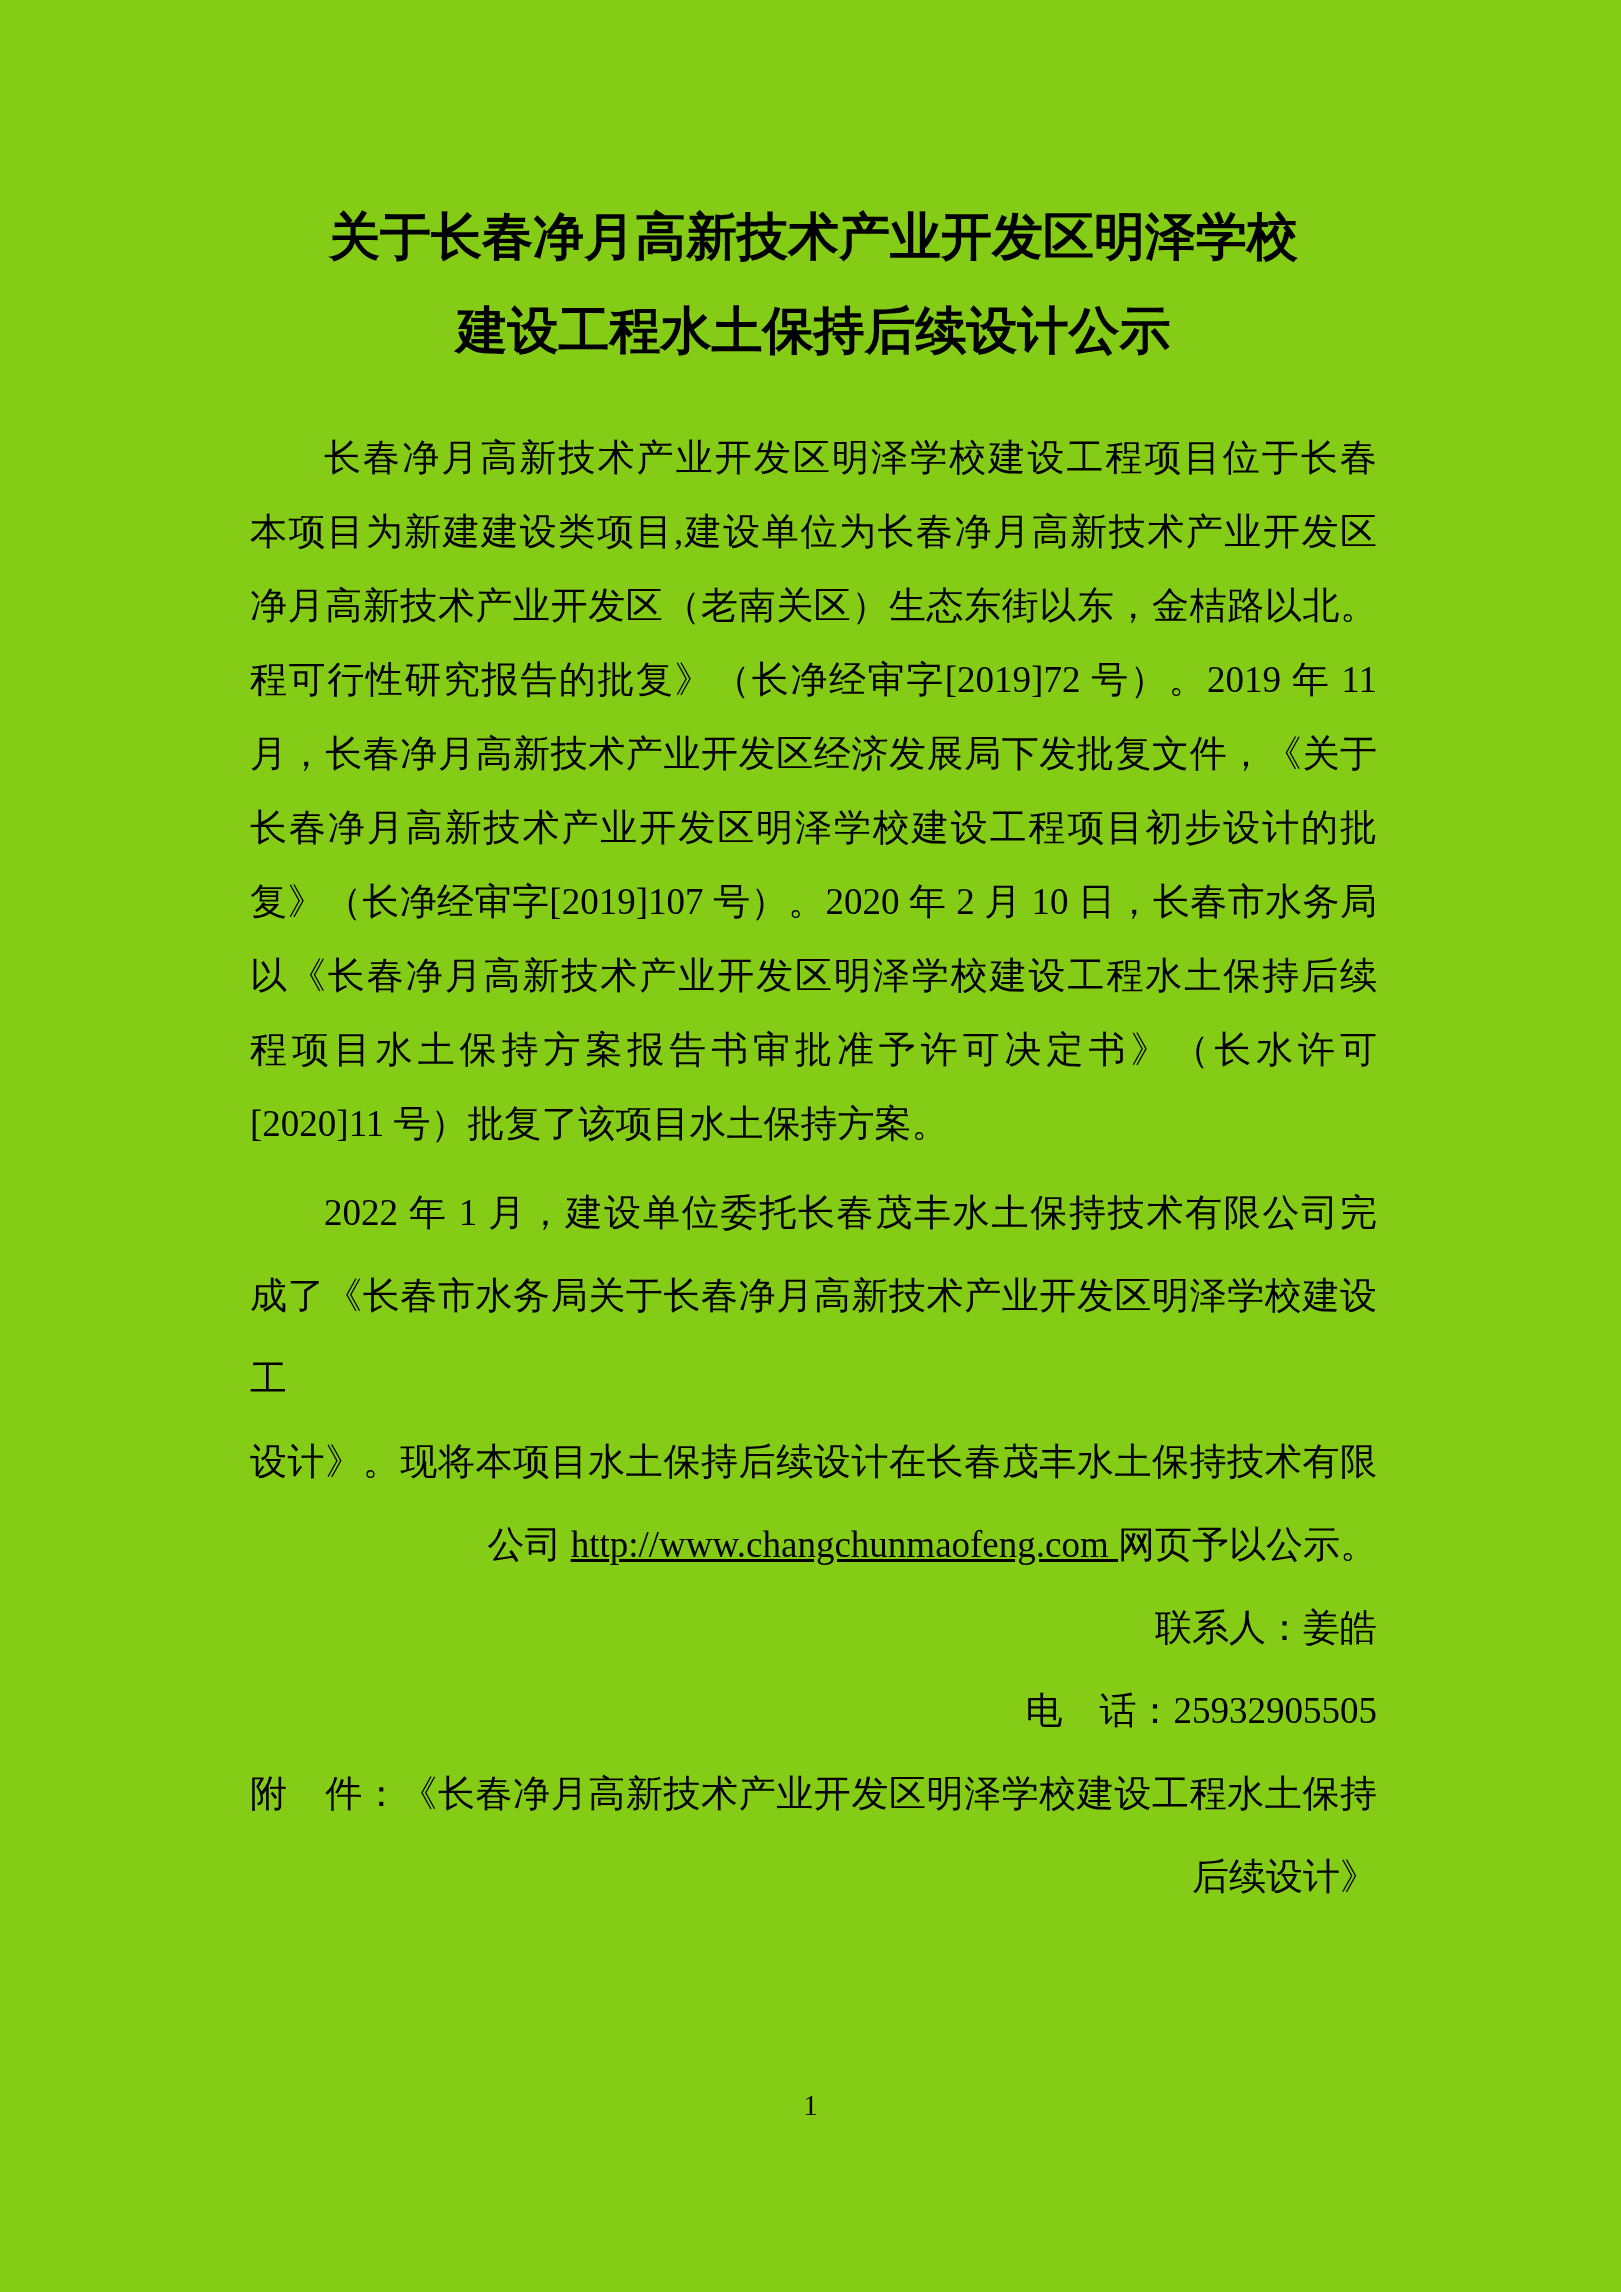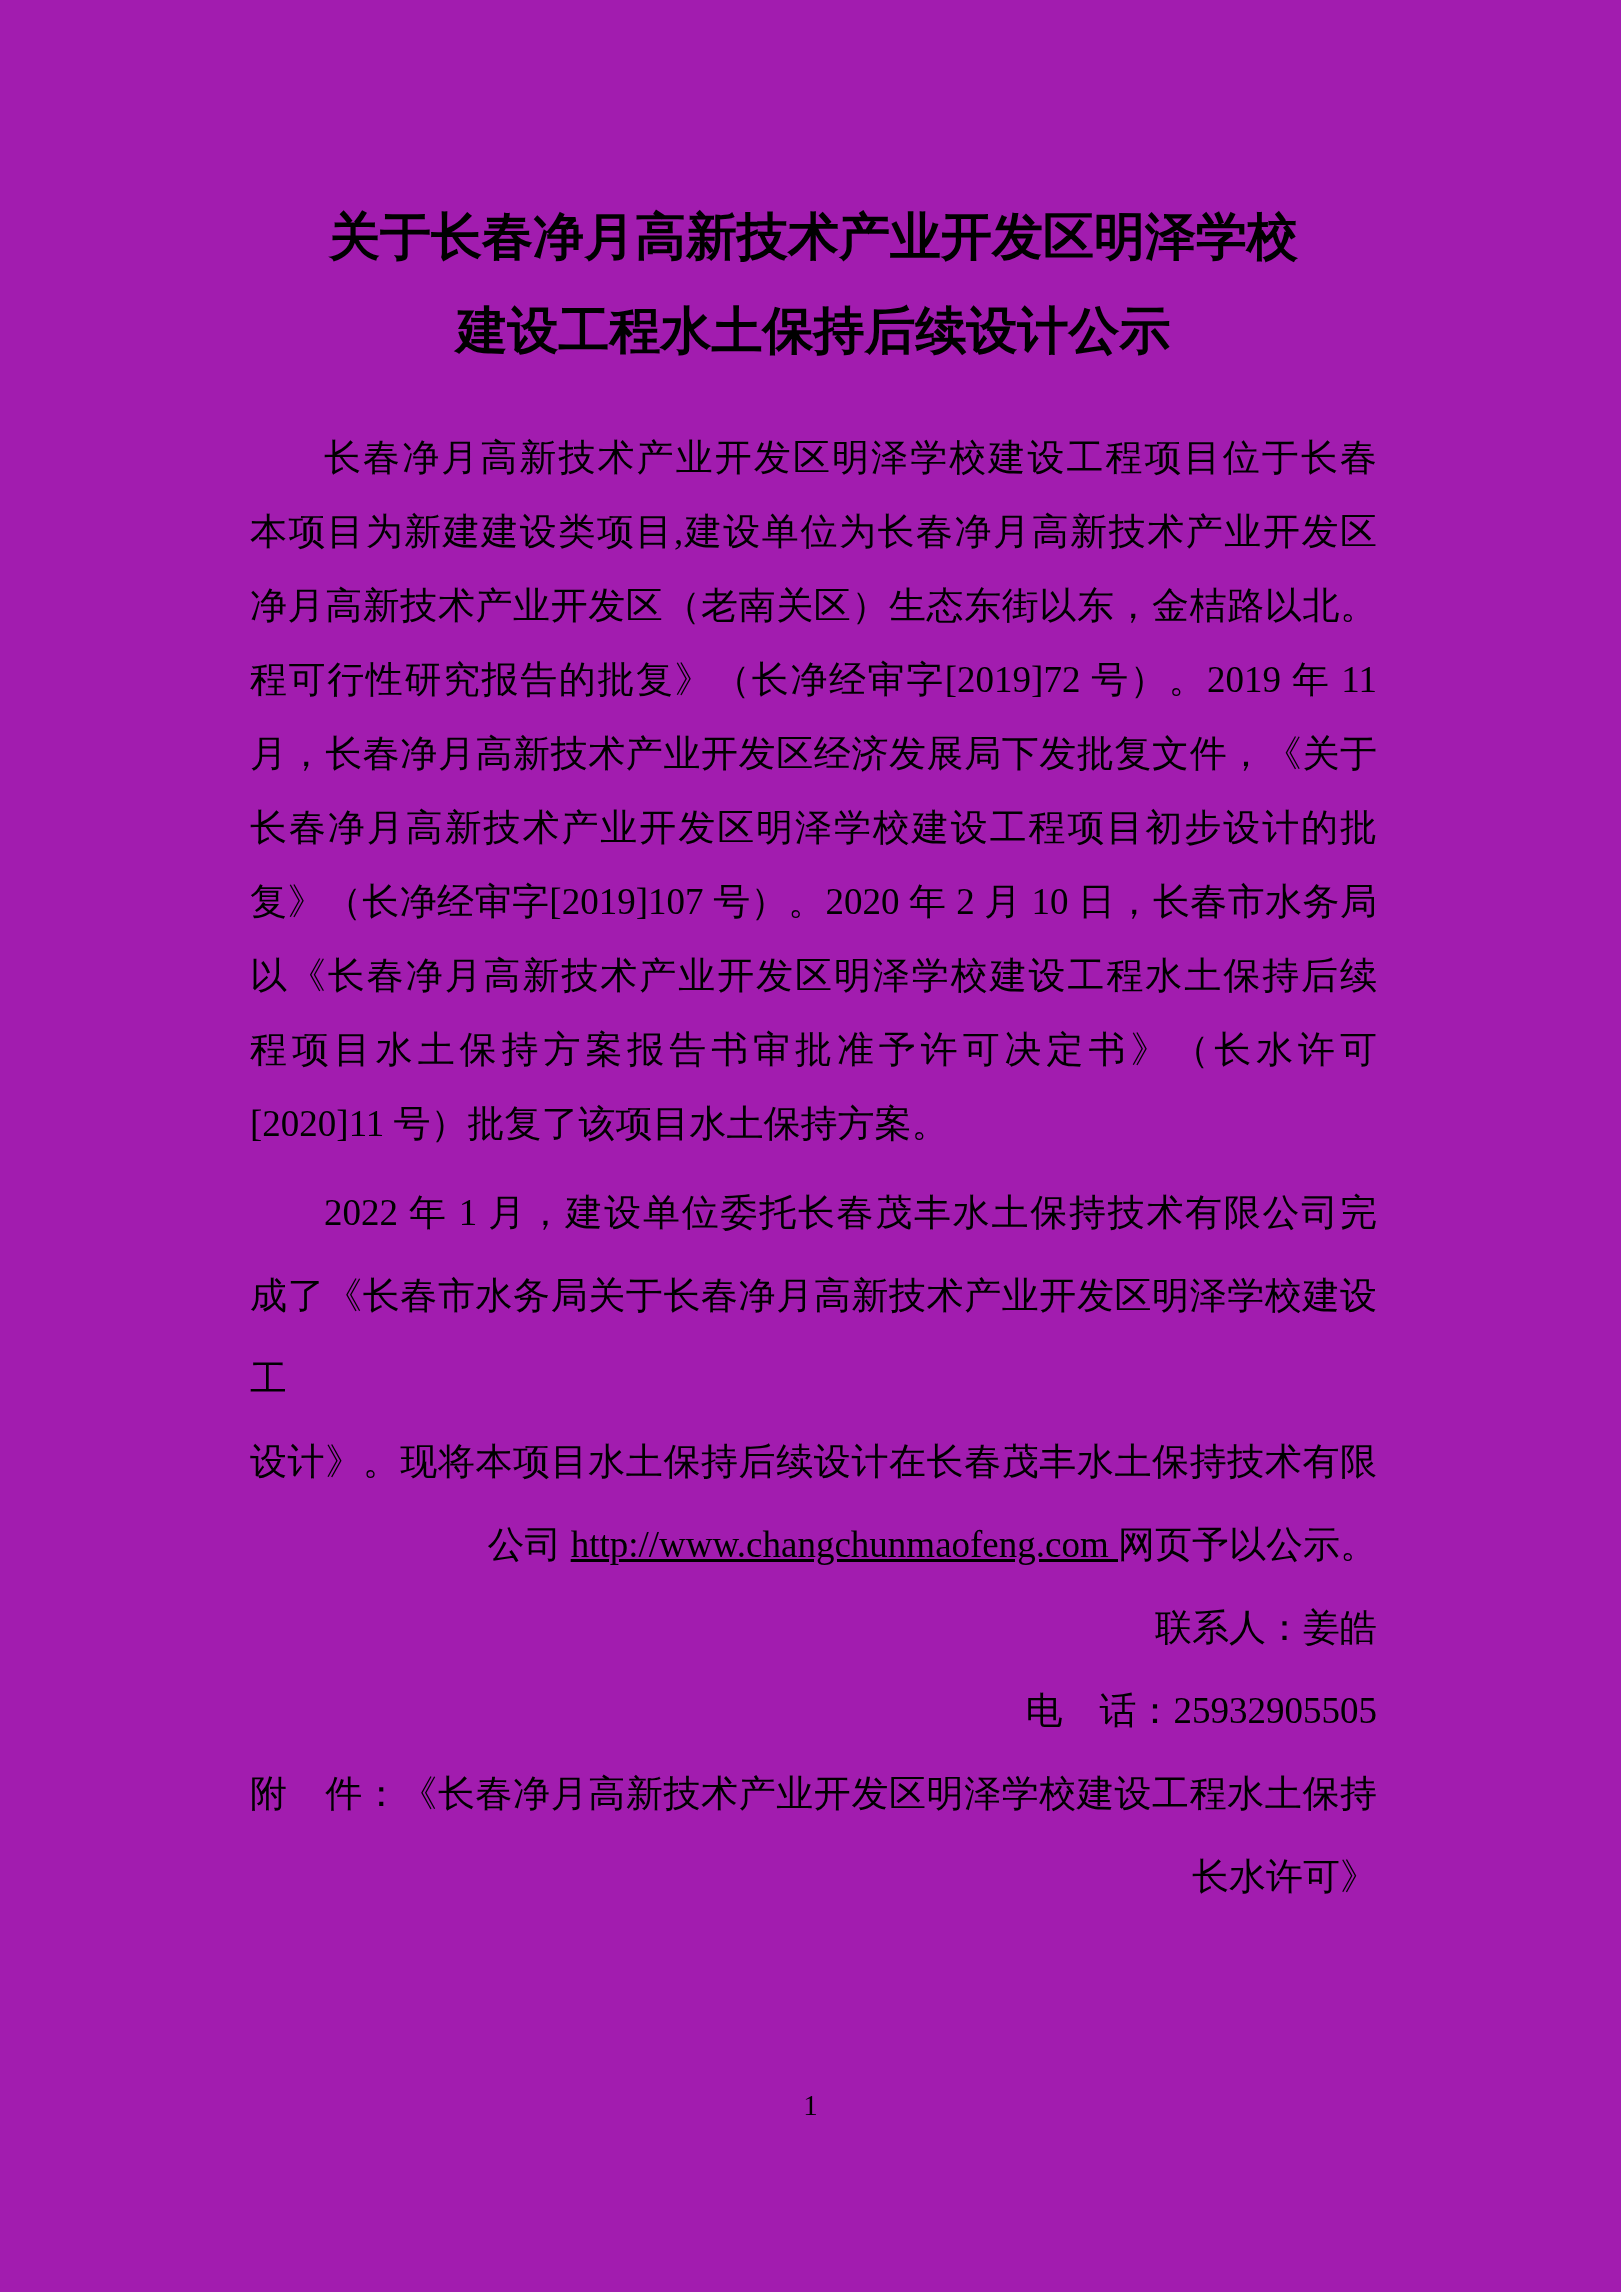--- a/index.html
+++ b/index.html
@@ -1,20 +1,20 @@
 <!DOCTYPE html>
 <html lang="zh"><head>
 <meta charset="utf-8">
 <style>
   html, body { margin: 0; padding: 0; background: #ffffff; }
   .page {
     position: relative;
     width: 1621px;
     height: 2293px;
-    background: #a21caf;
+    background: #84cc16;
     color: #000000;
     font-family: "Liberation Serif", "DejaVu Serif", serif;
     overflow: hidden;
     text-decoration: underline;
   }
   .content {
     position: absolute;
     left: 250px;
     top: 190px;
     width: 1127px;
@@ -90,19 +90,19 @@
       </div>
 
     <div class="plain-line"><span>公司 </span><span class="url">http://www.changchunmaofeng.com </span><span>网页予以公示。</span></div>
 
     <div class="plain-line"><span>联系人：</span><span>姜皓</span></div>
 
     <div class="plain-line"><span>电　话：</span><span>25932905505</span></div>
 
     <div class="justify-line"><span>附　件：</span><span>《长春净月高新技术产业开发区明泽学校建设工程水土保持</span></div>
 
-    <div class="plain-line">长水许可》</div>
+    <div class="plain-line">后续设计》</div>
 
   </div>
 
   <div class="footer">1</div>
 </div>
 
 
 </body></html>

